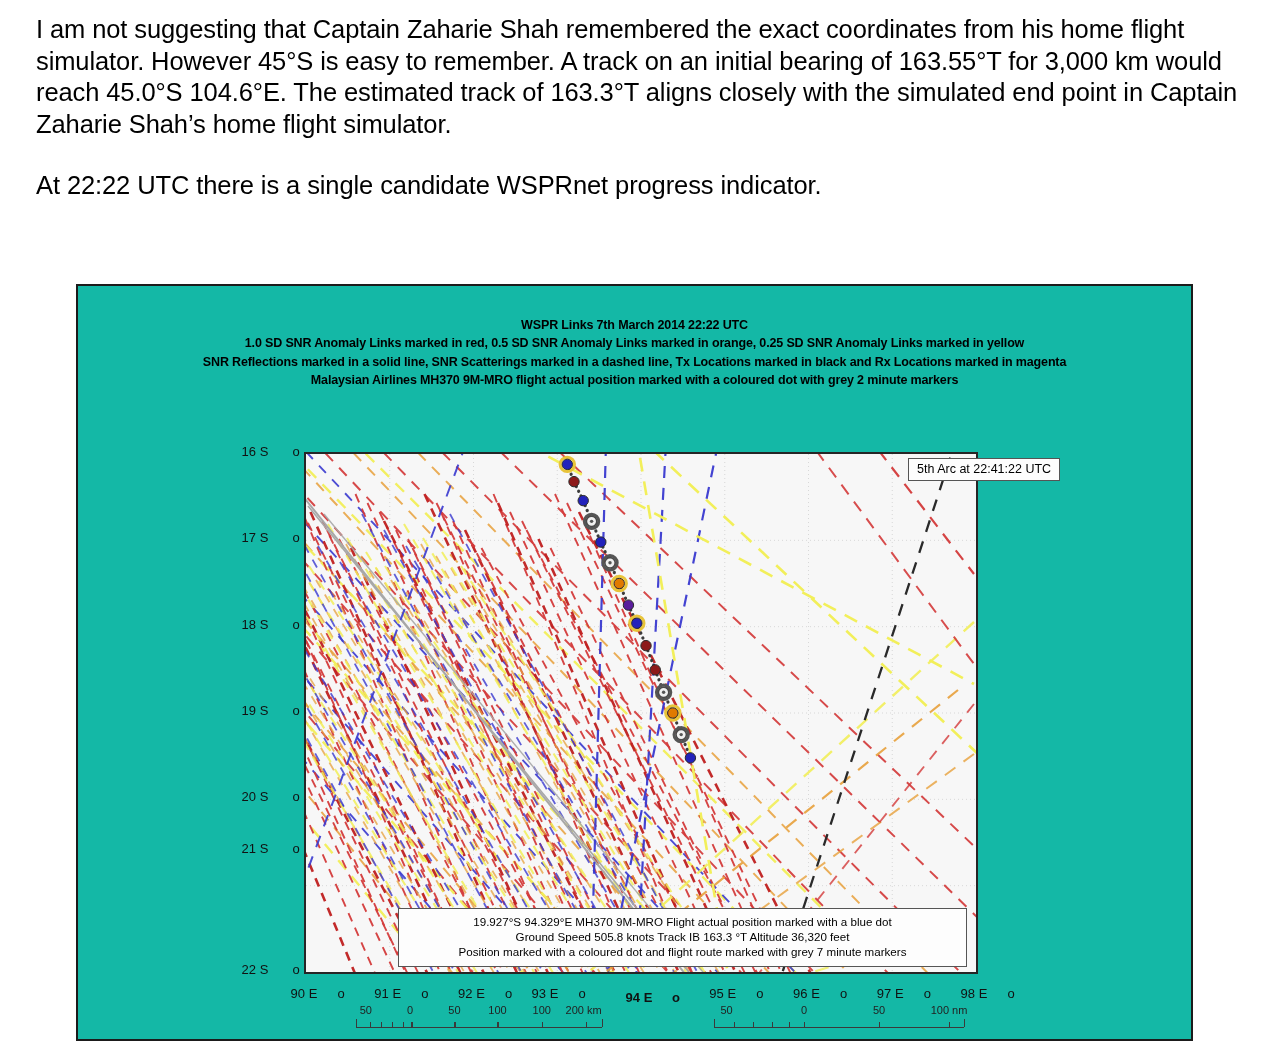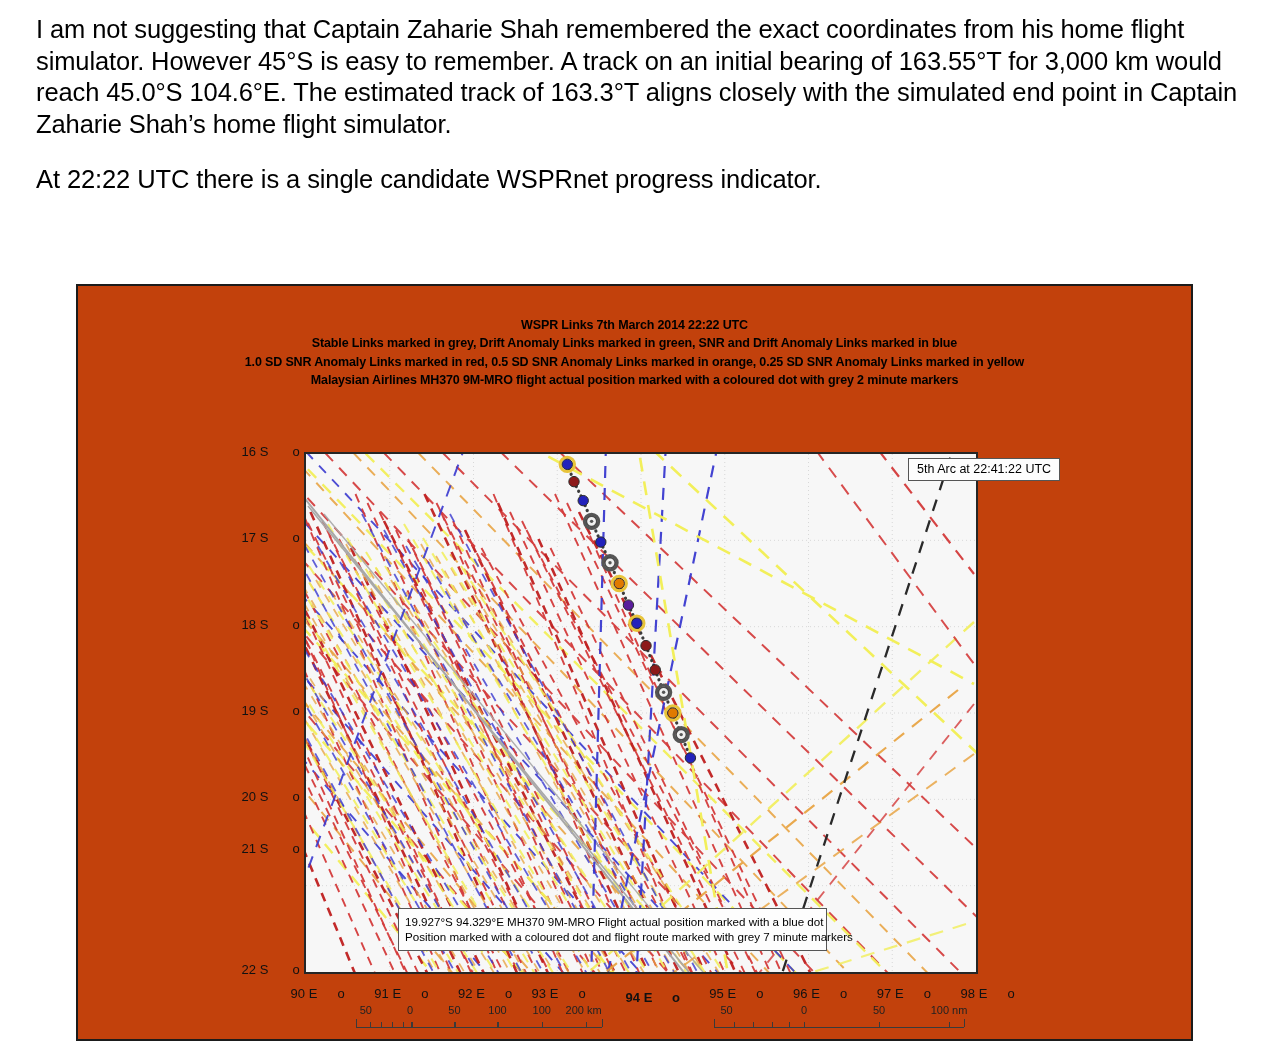--- a/index.html
+++ b/index.html
@@ -4,26 +4,26 @@
 <style>
   html,body{margin:0;padding:0;}
   body{
     width:1269px;height:1056px;background:#ffffff;
     font-family:"Liberation Sans", sans-serif;
     overflow:hidden;position:relative;
   }
   .prose{position:absolute;left:36px;top:14px;width:1232px;
     font-size:25.5px;line-height:31.5px;color:#000;letter-spacing:-0.1px;}
   .prose p{margin:0;}
-  .prose p.second{margin-top:24px;}
+  .prose p.second{margin-top:30px;}
 
   
   .figure{
     position:absolute;left:76px;top:284px;width:1117px;height:757px;
-    background:#c2410c;border:2px solid #1b1b1b;box-sizing:border-box;
+    background:#14b8a6;border:2px solid #1b1b1b;box-sizing:border-box;
   }
   .fig-titles{
     position:absolute;left:0;top:30px;width:100%;text-align:center;
     font-size:12.5px;font-weight:bold;color:#000;line-height:18.4px;
     letter-spacing:-0.15px;
   }
   .fig-titles div{white-space:nowrap;}
 
   
   .plot{
@@ -46,21 +46,21 @@
   .deg{font-size:9px;vertical-align:7px;padding:0 1px;}
 
   
   .arc-box{
     position:absolute;left:830px;top:172px;
     background:#fdfdfd;border:1px solid #555;
     font-size:12.5px;color:#000;padding:3px 8px 4px 8px;white-space:nowrap;
     z-index:7;
   }
   .info-box{
-    position:absolute;left:320px;top:622px;width:429px;
+    position:absolute;left:320px;top:622px;width:569px;
     background:#fdfdfd;border:1px solid #555;
     font-size:11.6px;color:#000;text-align:center;
     padding:5px 6px 6px 6px;line-height:15.2px;z-index:7;box-sizing:border-box;
   }
   .info-box div{white-space:nowrap;}
 
   
   .scalebar{position:absolute;}
   .scalebar .nums{position:relative;height:14px;}
   .scalebar .nums span{
@@ -75,22 +75,22 @@
 
 <div class="prose">
   <p class="first">I am not suggesting that Captain Zaharie Shah remembered the exact coordinates from his home flight simulator. However 45°S is easy to remember. A track on an initial bearing of 163.55°T for 3,000 km would reach 45.0°S 104.6°E. The estimated track of 163.3°T aligns closely with the simulated end point in Captain Zaharie Shah’s home flight simulator.</p>
   <p class="second">At 22:22 UTC there is a single candidate WSPRnet progress indicator.</p>
 </div>
 
 <div class="figure">
 
   <div class="fig-titles">
     <div>WSPR Links 7th March 2014 22:22 UTC</div>
-    <div>Stable Links marked in grey, Drift Anomaly Links marked in green, SNR and Drift Anomaly Links marked in blue</div>
     <div>1.0 SD SNR Anomaly Links marked in red, 0.5 SD SNR Anomaly Links marked in orange, 0.25 SD SNR Anomaly Links marked in yellow</div>
+    <div>SNR Reflections marked in a solid line, SNR Scatterings marked in a dashed line, Tx Locations marked in black and Rx Locations marked in magenta</div>
     <div>Malaysian Airlines MH370 9M-MRO flight actual position marked with a coloured dot with grey 2 minute markers</div>
   </div>
 
   <div class="ylabels" id="ylabels">
       <span style="left: 138px; top: 158px;">16<span class="deg">o</span> S</span>
       <span style="left: 138px; top: 244.333px;">17<span class="deg">o</span> S</span>
       <span style="left: 138px; top: 330.667px;">18<span class="deg">o</span> S</span>
       <span style="left: 138px; top: 417px;">19<span class="deg">o</span> S</span>
       <span style="left: 138px; top: 503.333px;">20<span class="deg">o</span> S</span>
       <span style="left: 138px; top: 555px;">21<span class="deg">o</span> S</span>
@@ -310,20 +310,21 @@
           <circle cx="375.20000000000033" cy="280.5833333333333" r="1.7" fill="#555"></circle>
           <circle cx="384.4125000000003" cy="303.89333333333326" r="5.2" fill="#2222bb" stroke="#2b2b2b" stroke-width="1"></circle>
         </svg>
     </div>
   </div>
 
   <div class="arc-box">5th Arc at 22:41:22 UTC</div>
 
   <div class="info-box">
     <div>19.927°S 94.329°E MH370 9M-MRO Flight actual position marked with a blue dot</div>
+    <div>Ground Speed 505.8 knots Track IB 163.3 °T Altitude 36,320 feet</div>
     <div>Position marked with a coloured dot and flight route marked with grey 7 minute markers</div>
   </div>
 
   <div class="scalebar" id="sb-km" style="left:278px;top:718px;width:246px;">
       <div class="nums">
         <span style="left: 4%;">50</span>
         <span style="left: 22%;">0</span>
         <span style="left: 40%;">50</span>
         <span style="left: 57.5%; text-align: center;">100</span>
         <span style="left: 75.5%;">100</span>

